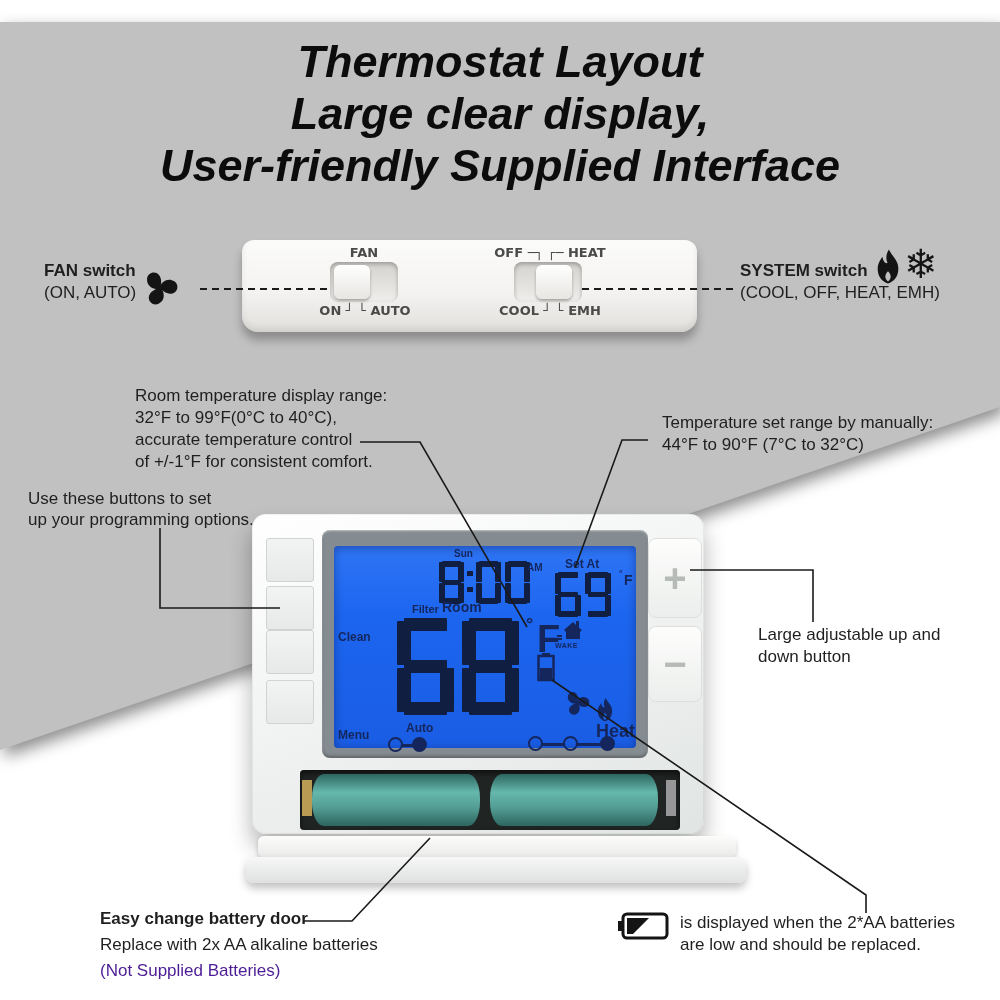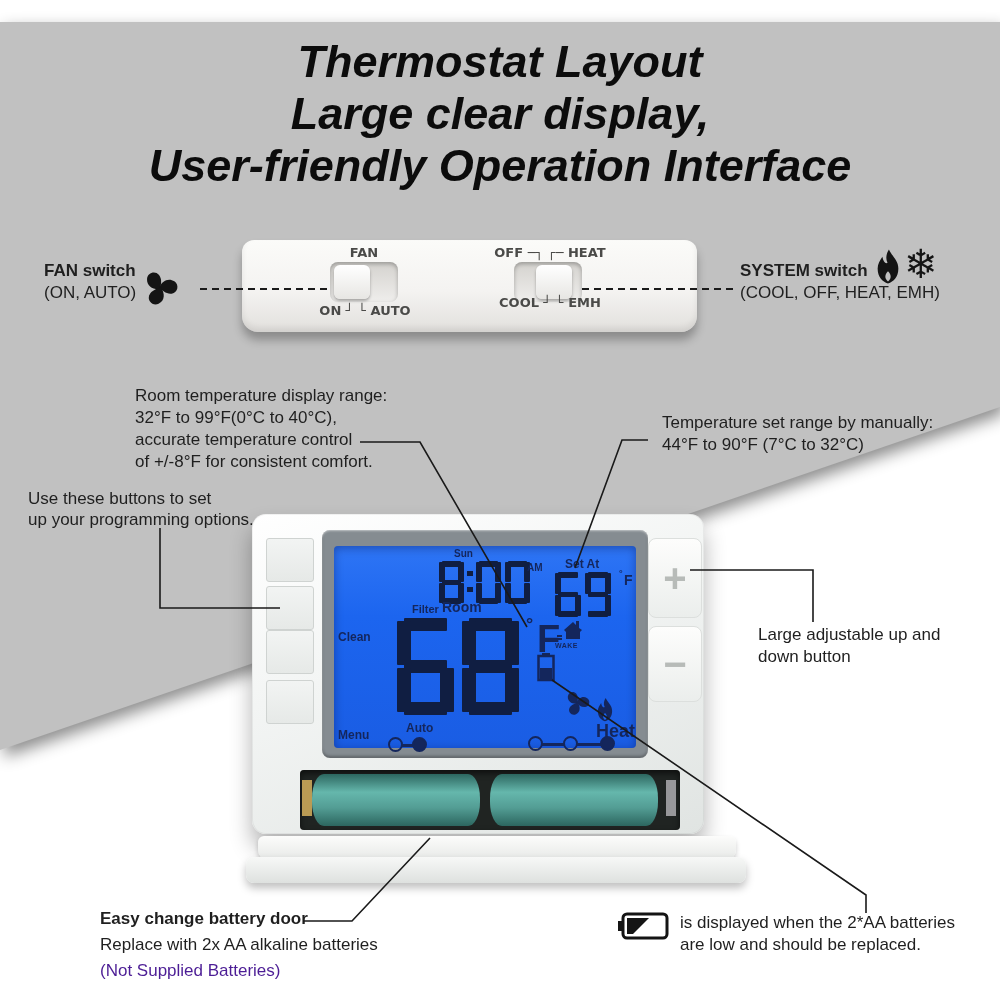--- a/index.html
+++ b/index.html
@@ -80,21 +80,21 @@
 
 <div class="stage">
 
   <div class="sheet-wrap">
       <div class="sheet"></div>
     </div>
 
   <div class="title">
     <div>Thermostat Layout</div>
     <div>Large clear display,</div>
-    <div>User-friendly Operation Interface</div>
+    <div>User-friendly Supplied Interface</div>
   </div>
 
   <div class="note" style="left:44px;top:260px;">
     <div class="b">FAN switch</div>
     <div>(ON, AUTO)</div>
   </div>
   <svg style="position:absolute;left:136px;top:264px;" width="48" height="48" viewBox="0 0 100 100">
     <g fill="#141414">
       <path d="M50,52 C36,54 22,46 23,31 C24,18 40,13 48,23 C55,32 52,44 50,52 Z"></path>
       <path d="M50,52 C36,54 22,46 23,31 C24,18 40,13 48,23 C55,32 52,44 50,52 Z" transform="rotate(120 50 50)"></path>
@@ -116,28 +116,28 @@
     <div class="plate-label" style="left:88px;top:5px;width:68px;">FAN</div>
     <div class="track" style="left:88px;top:22px;">
       <div class="knob" style="left:4px;"></div>
     </div>
     <div class="plate-label" style="left:48px;top:63px;width:150px;">ON ┘ └ AUTO</div>
 
     <div class="plate-label" style="left:238px;top:5px;width:140px;">OFF ─┐ ┌─ HEAT</div>
     <div class="track" style="left:272px;top:22px;">
       <div class="knob" style="left:22px;"></div>
     </div>
-    <div class="plate-label" style="left:242px;top:55px;width:132px;">COOL ┘ └ EMH</div>
+    <div class="plate-label" style="left:242px;top:63px;width:132px;">COOL ┘ └ EMH</div>
   </div>
 
   <div class="note" style="left:135px;top:385px;">
     <div>Room temperature display range:</div>
     <div>32°F to 99°F(0°C to 40°C),</div>
     <div>accurate temperature control</div>
-    <div>of +/-8°F for consistent comfort.</div>
+    <div>of +/-1°F for consistent comfort.</div>
   </div>
 
   <div class="note" style="left:662px;top:412px;">
     <div>Temperature set range by manually:</div>
     <div>44°F to 90°F (7°C to 32°C)</div>
   </div>
 
   <div class="note" style="left:28px;top:488px;line-height:21px;">
     <div>Use these buttons to set</div>
     <div>up your programming options.</div>

